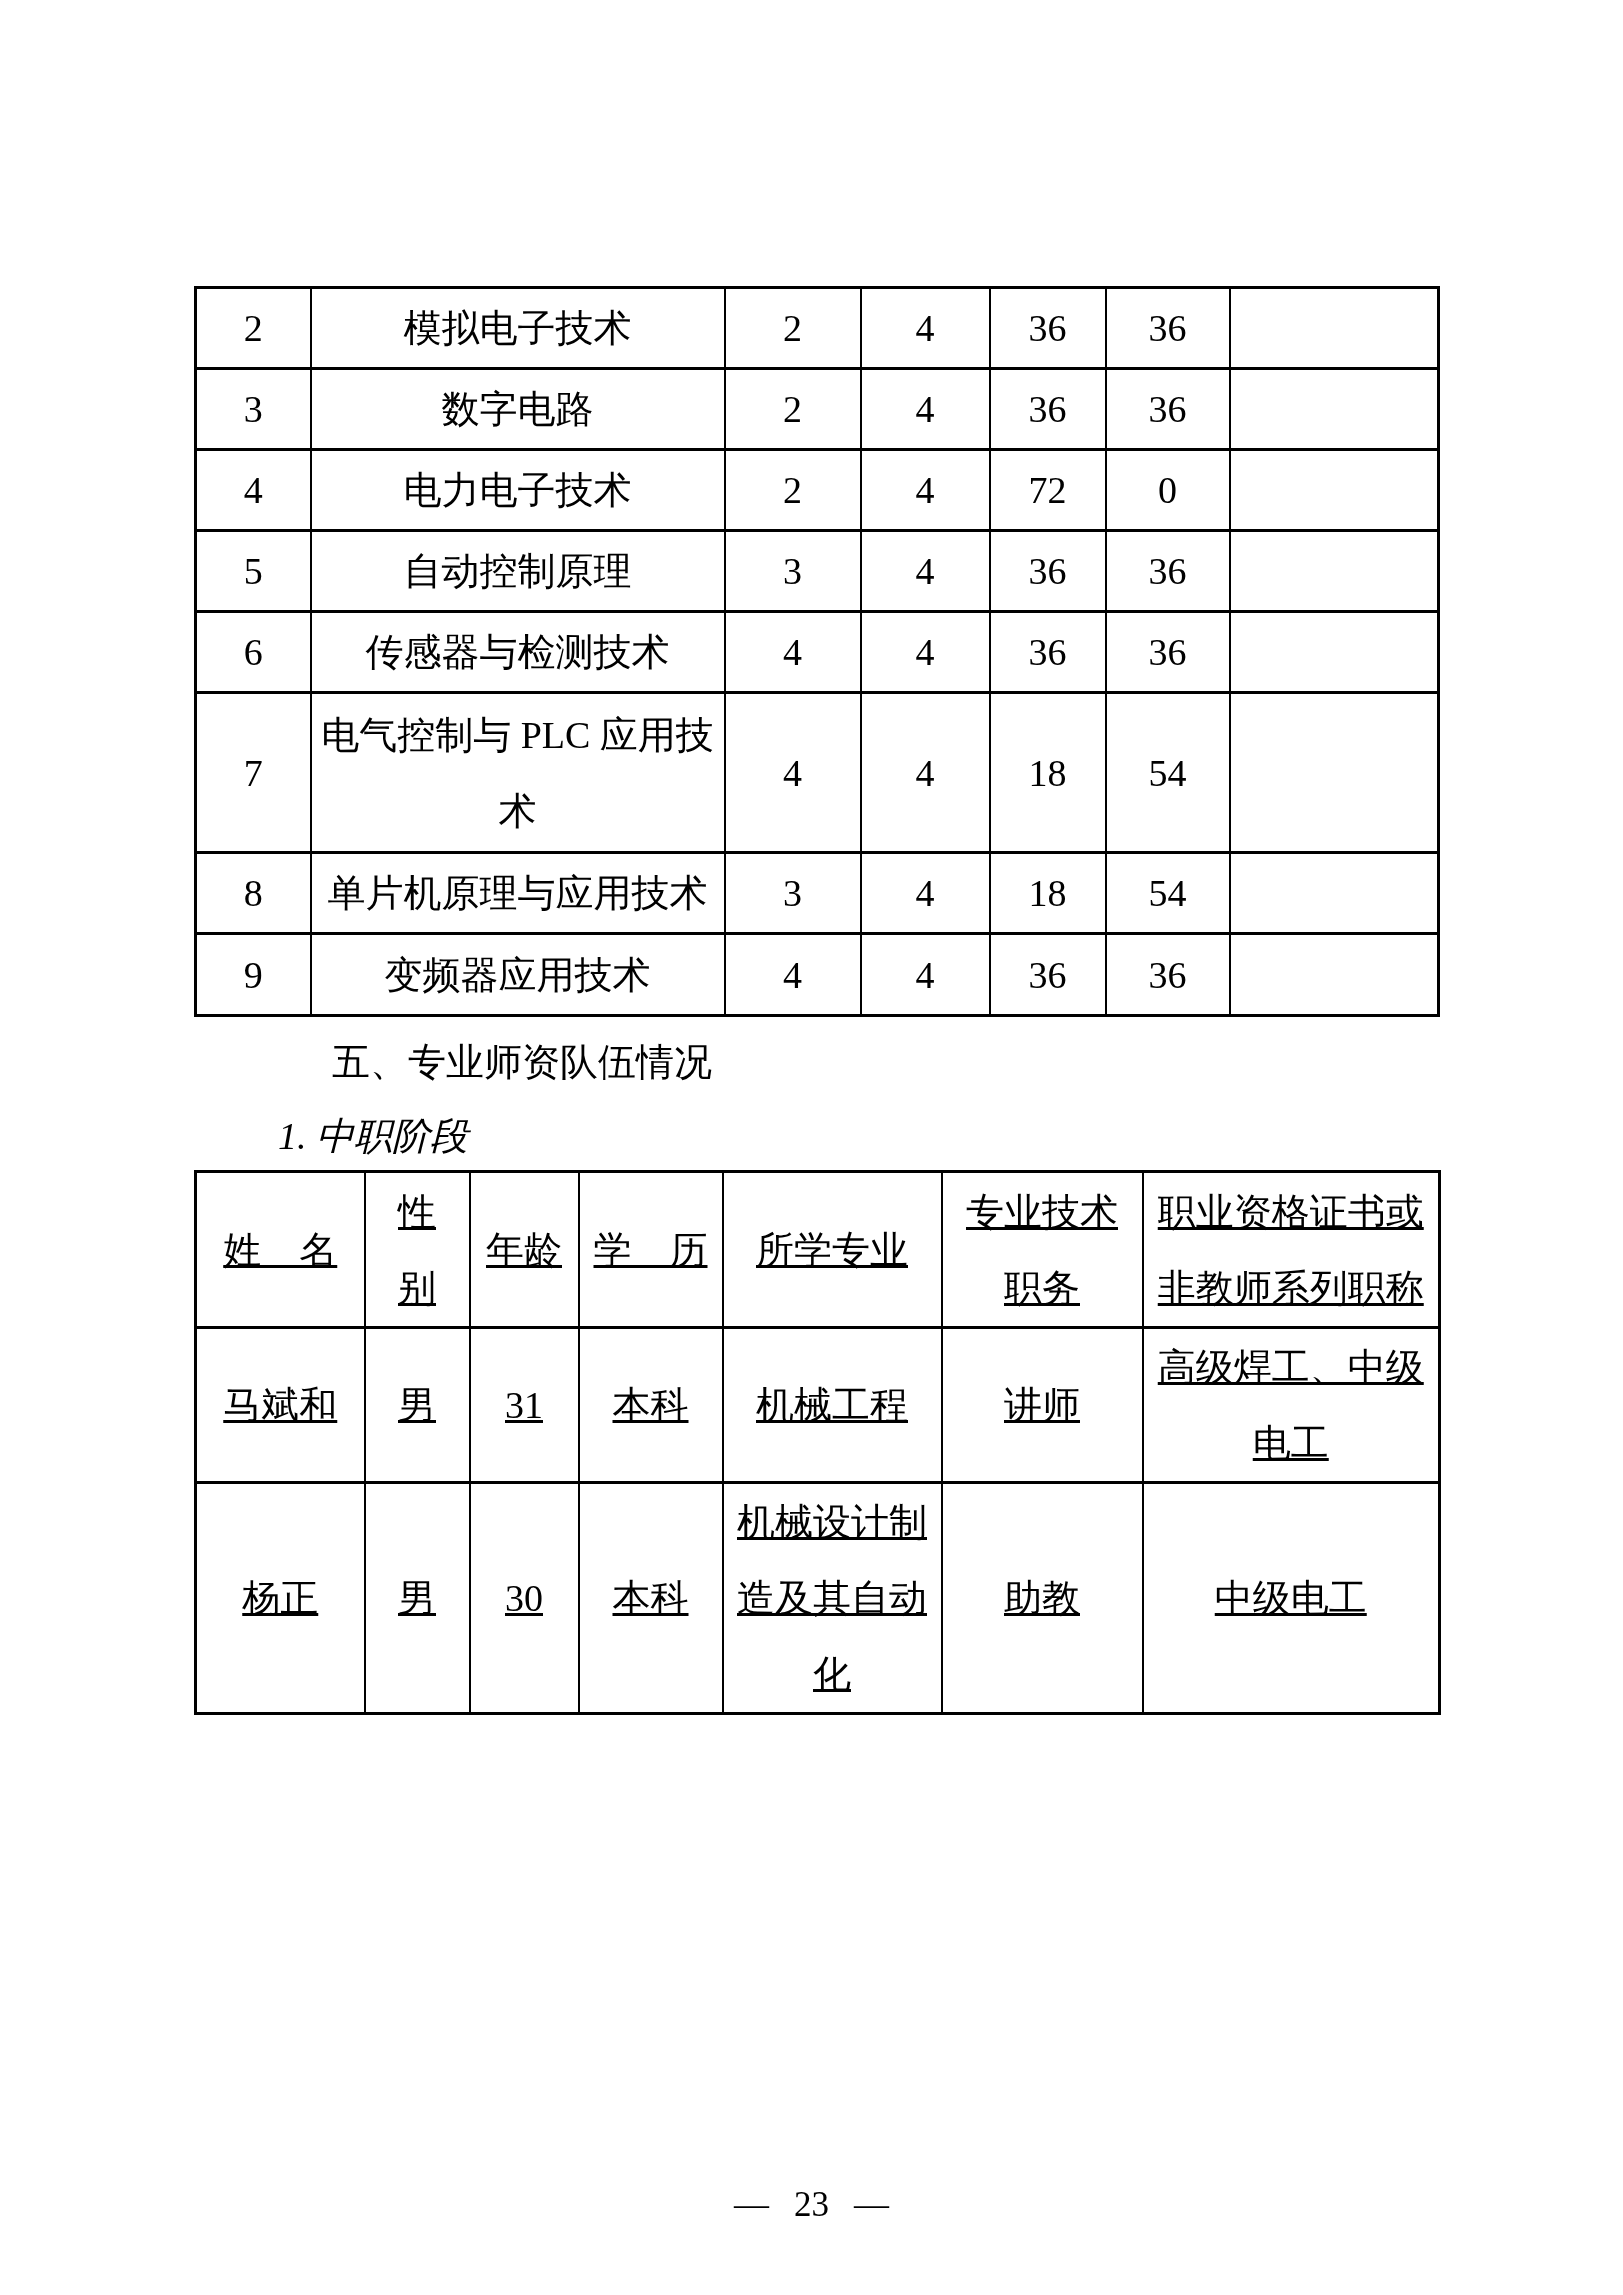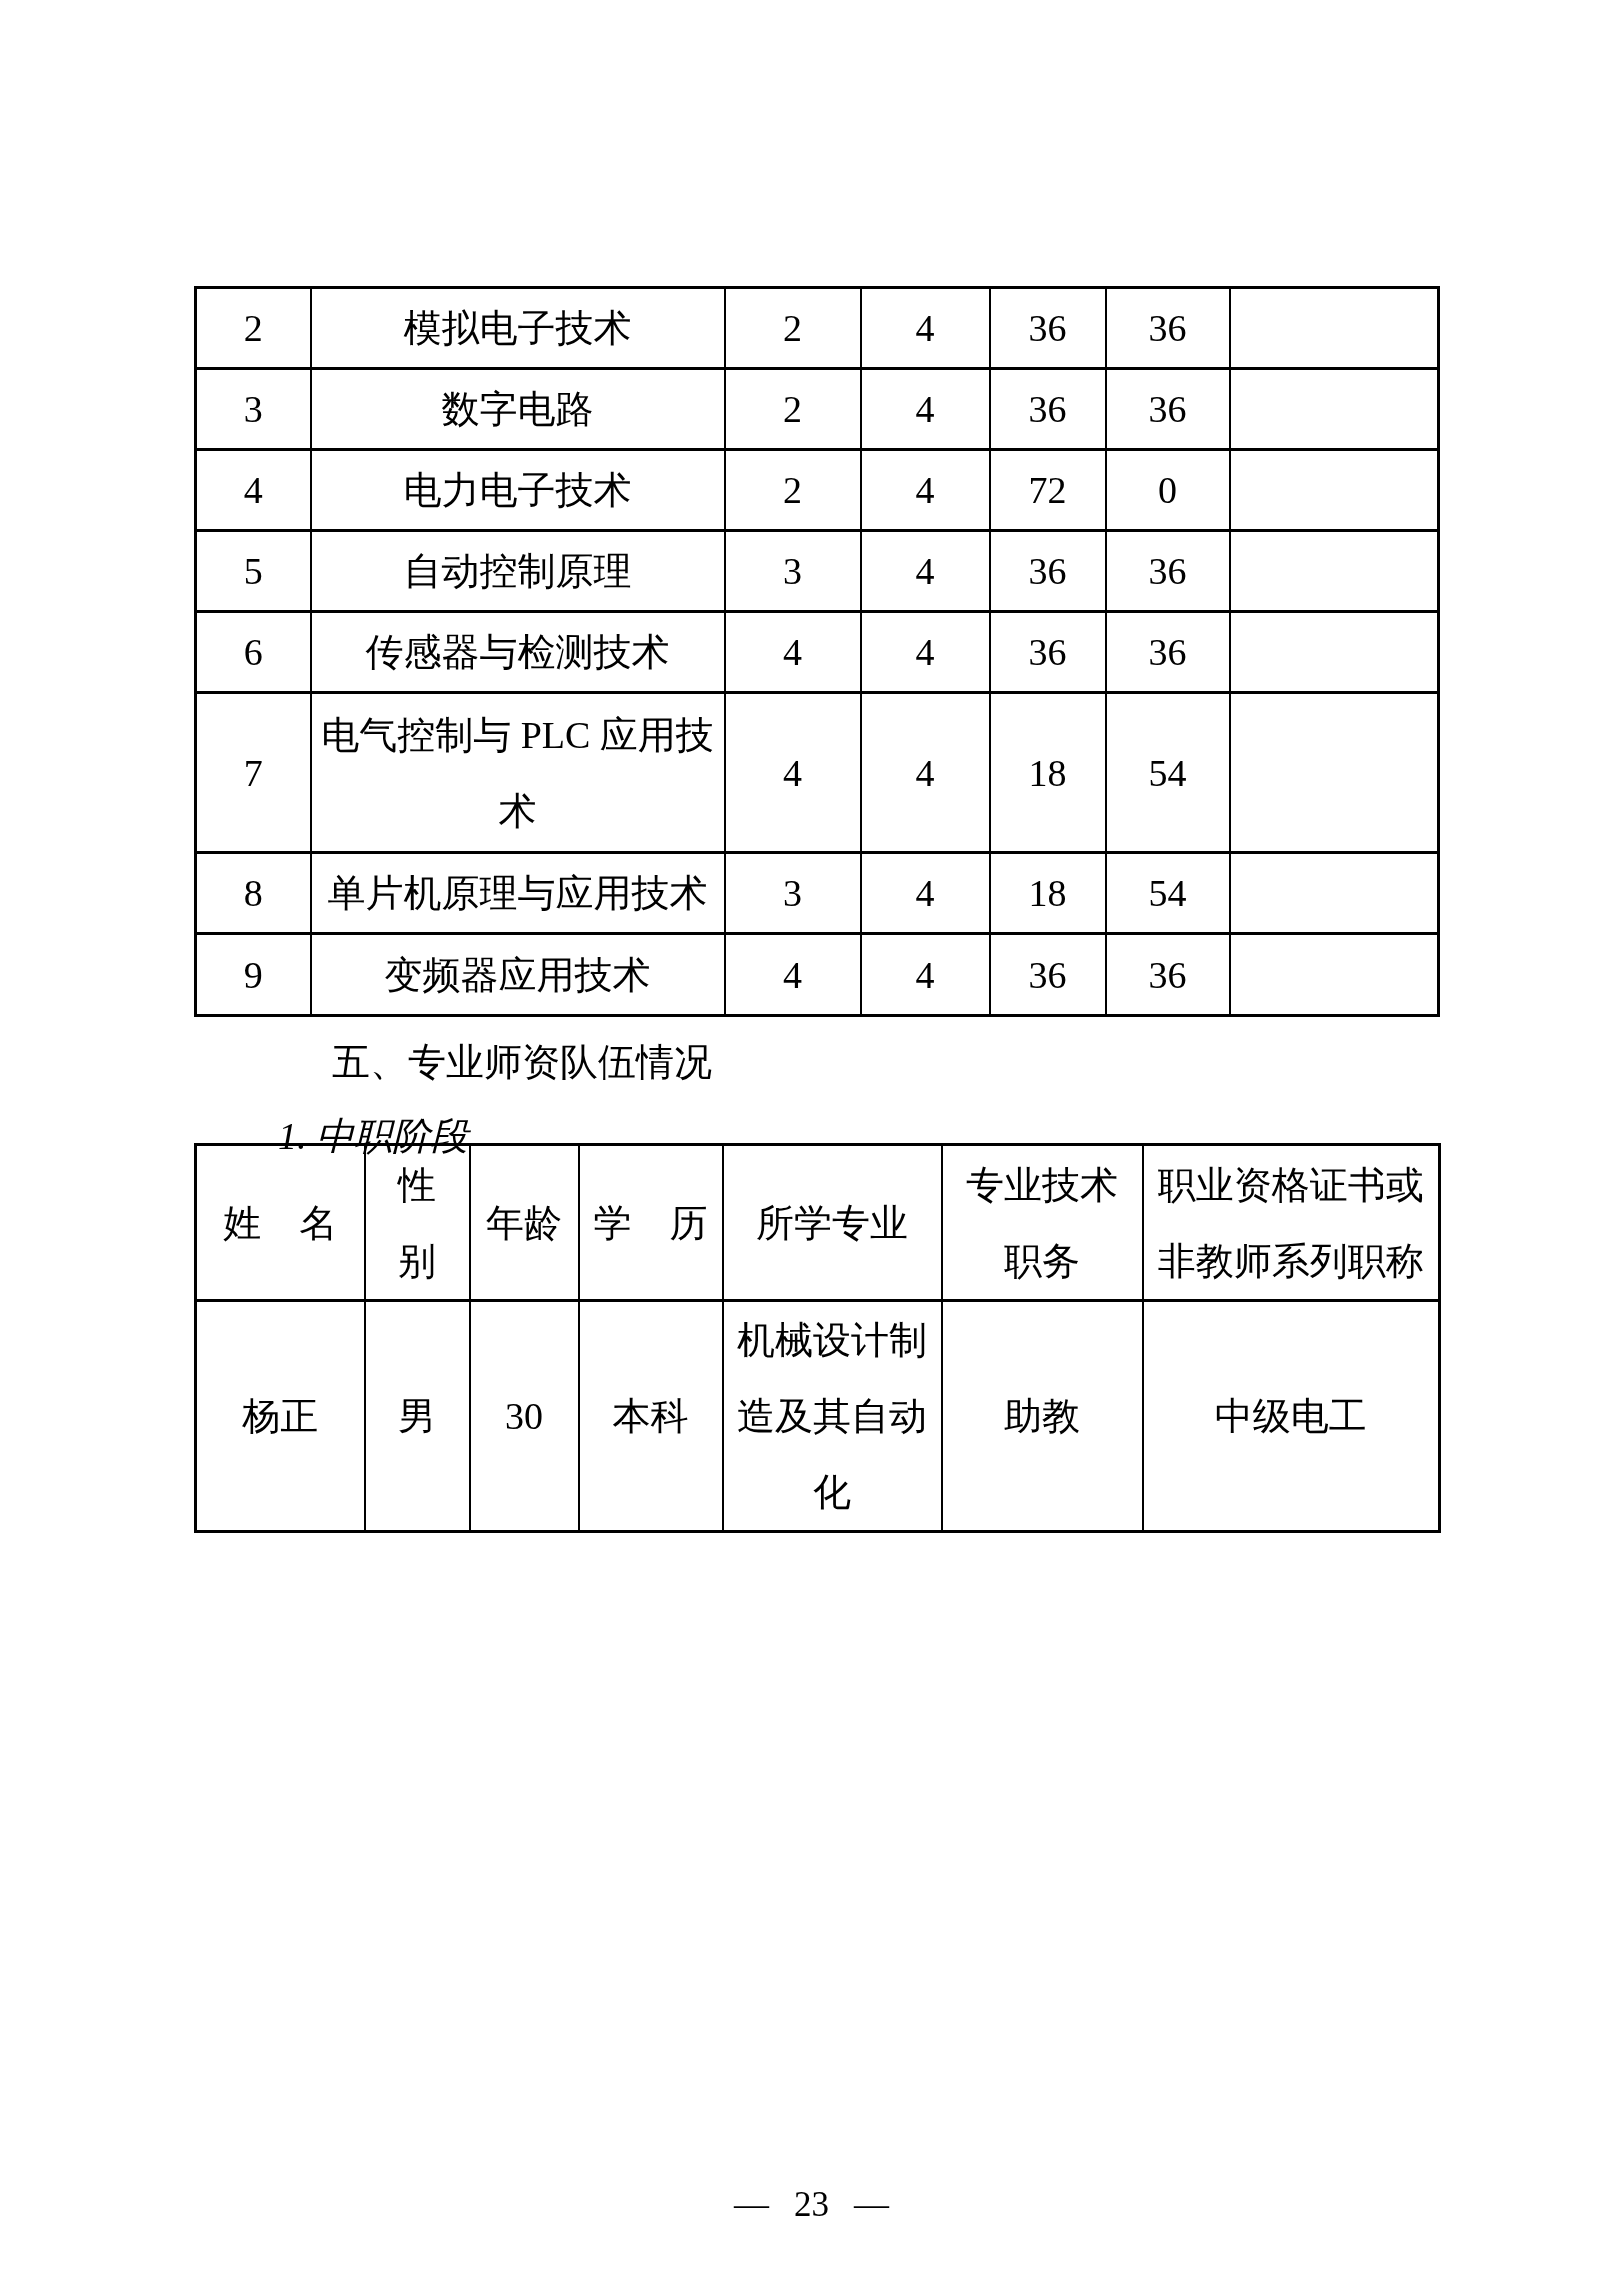--- a/index.html
+++ b/index.html
@@ -42,21 +42,21 @@
   
   .heading-1 {
     position:absolute; left:288px; top:1039px;
     font-size:38px; line-height:46px;margin-left:44px;
   }
   .heading-2 {
     position:absolute; left:278px; top:1113px;
     font-size:38px; line-height:46px;font-style:italic;
   }
   
-  .t2 { left:194px; top:1143px; width:1243px; }
+  .t2 { left:194px; top:1170px; width:1243px;text-decoration:underline; }
   .t2 tr:nth-child(1){ height:156px; }
   .t2 tr:nth-child(2){ height:77px; }
   .t2 tr:nth-child(3){ height:156px; }
   .t2 tr:nth-child(4){ height:156px; }
   .t2 tr:nth-child(5){ height:83px; }
   .t2 tr:nth-child(6){ height:231px; }
   .t2 th:nth-child(2){ padding:0 26px; } 
   
   .pageno {
     position:absolute; left:0; top:2184px; width:100%;
@@ -172,20 +172,29 @@
       <tr>
         <th>姓　名</th>
         <th>性别</th>
         <th>年龄</th>
         <th>学　历</th>
         <th>所学专业</th>
         <th>专业技术职务</th>
         <th>职业资格证书或非教师系列职称</th>
       </tr>
       <tr>
+        <td>马斌和</td>
+        <td>男</td>
+        <td>31</td>
+        <td>本科</td>
+        <td>机械工程</td>
+        <td>讲师</td>
+        <td>高级焊工、中级电工</td>
+      </tr>
+      <tr>
         <td>杨正</td>
         <td>男</td>
         <td>30</td>
         <td>本科</td>
         <td>机械设计制造及其自动化</td>
         <td>助教</td>
         <td>中级电工</td>
       </tr>
     </tbody>
   </table>

